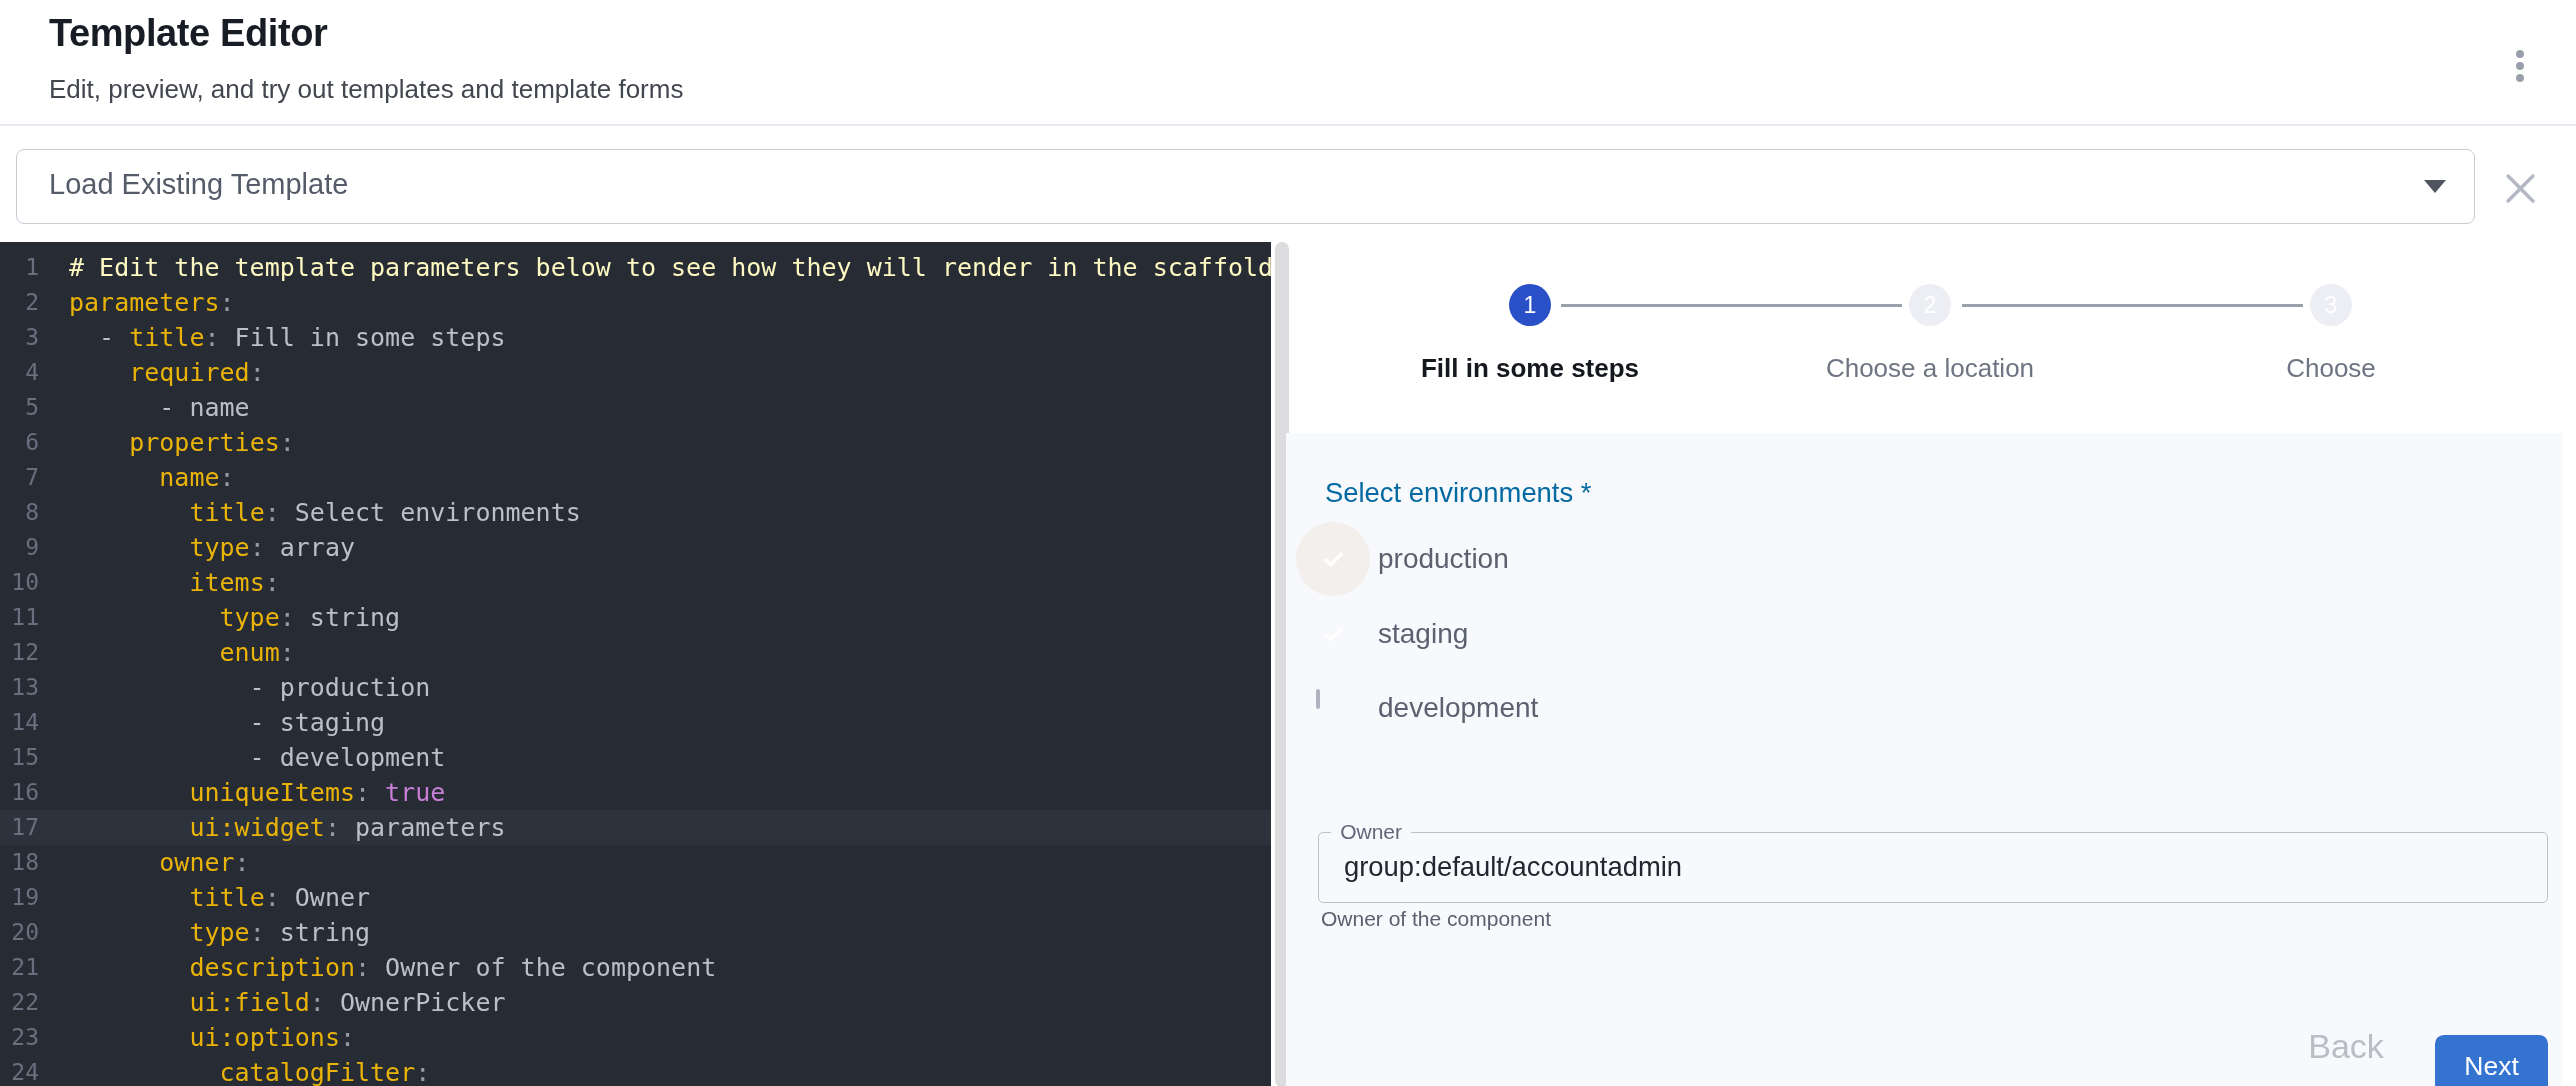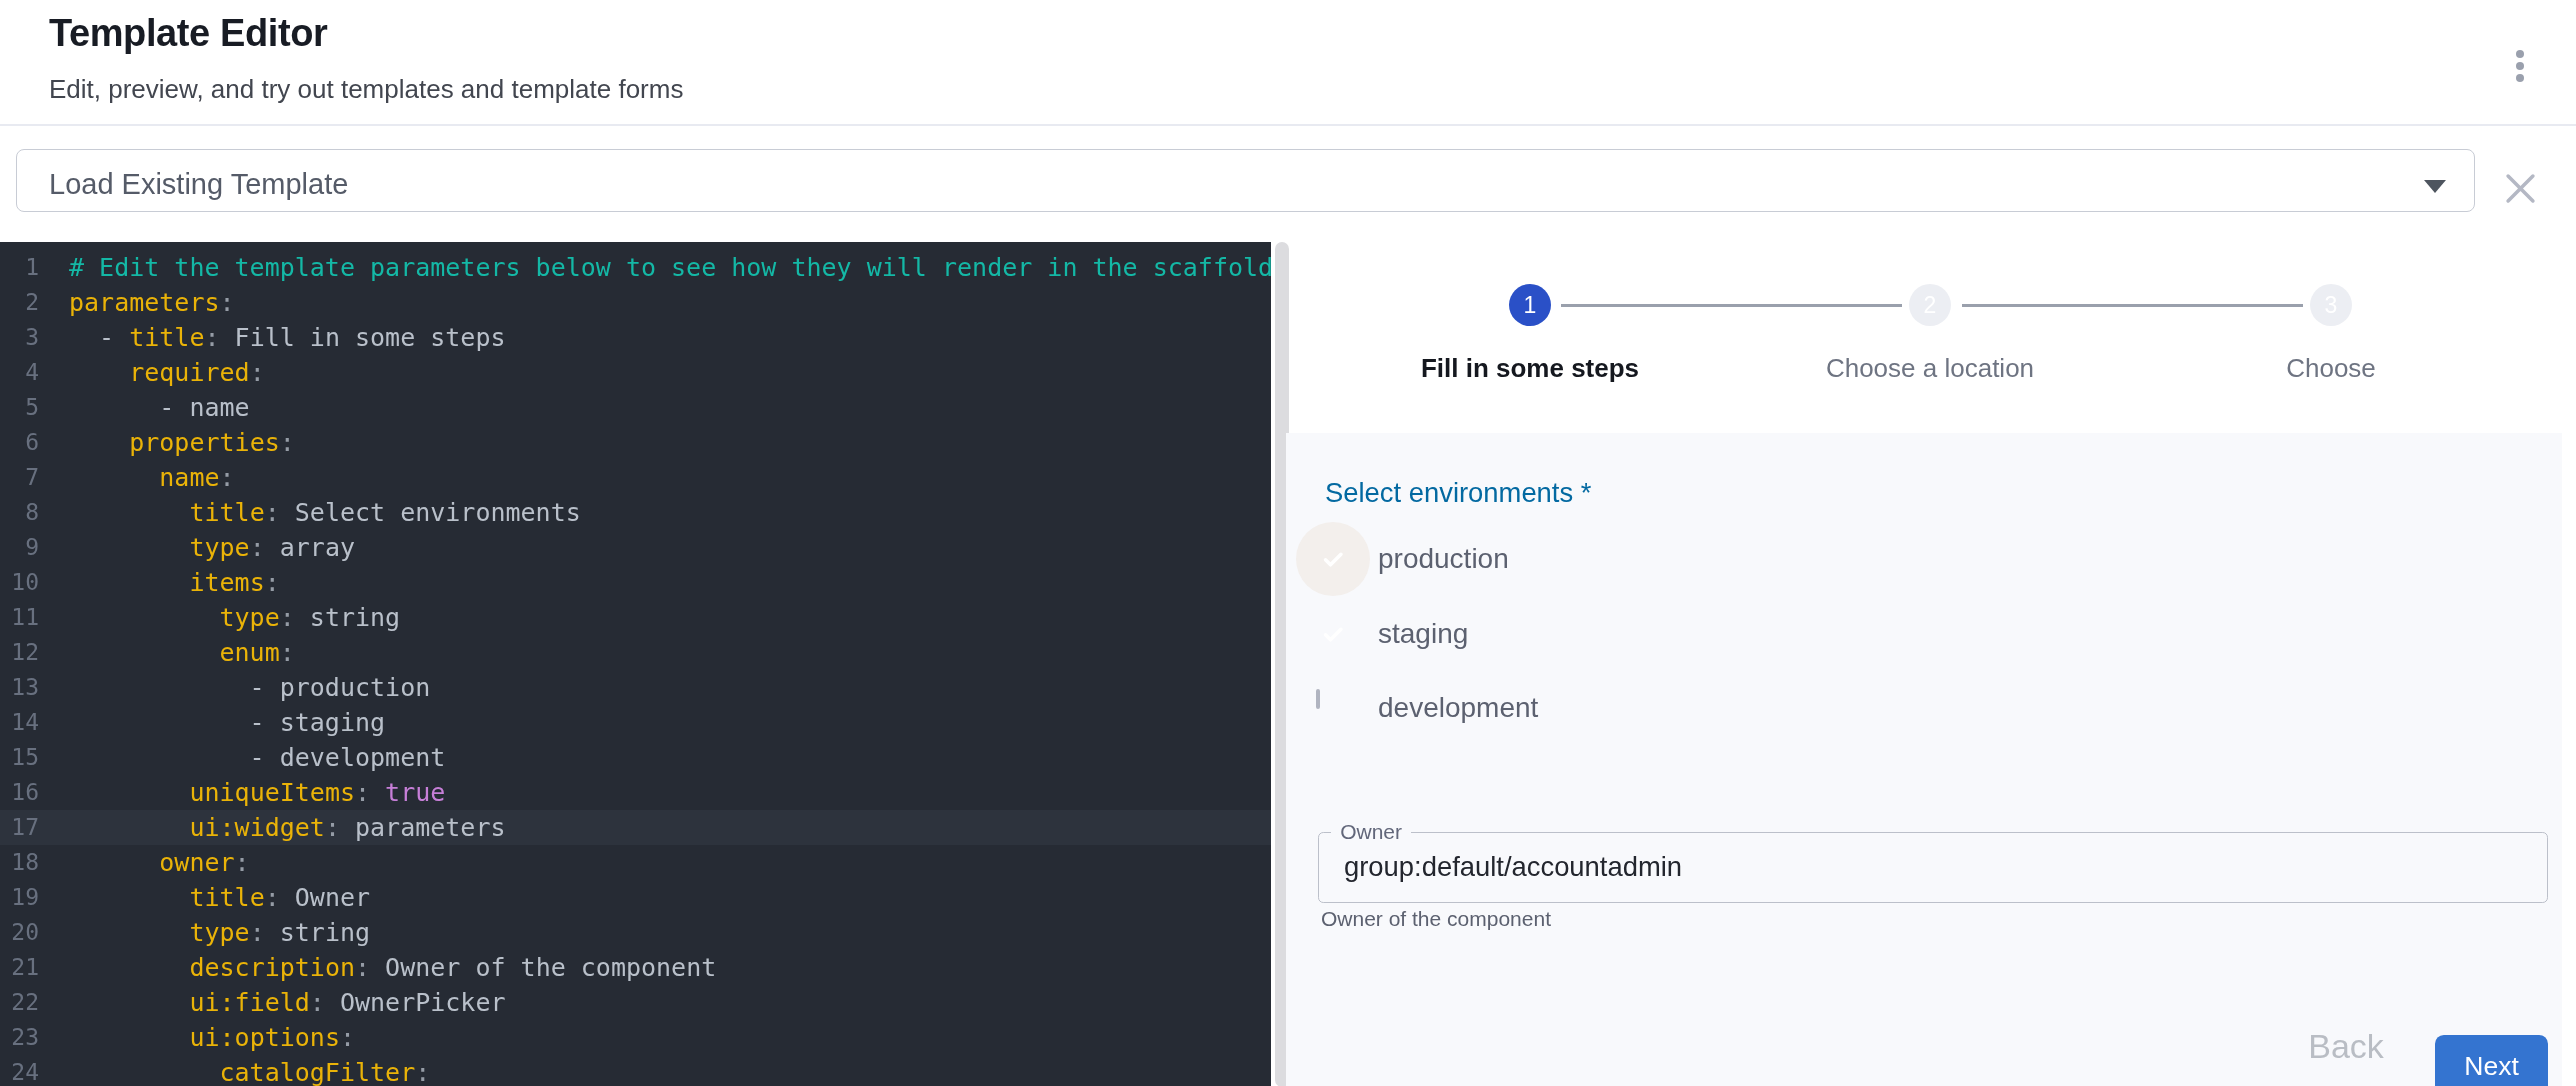--- a/index.html
+++ b/index.html
@@ -9,41 +9,41 @@
   
   .page-title{position:absolute;left:49px;top:12.4px;margin:0;font-size:38px;font-weight:700;
               color:#181c24;letter-spacing:-0.4px;}
   .page-subtitle{position:absolute;left:49px;top:74px;margin:0;font-size:26px;color:#42464f;}
   .header-rule{position:absolute;left:0;top:124px;width:2576px;height:1.8px;background:#e8eaf1;}
   .kebab{position:absolute;left:2503px;top:41px;width:34px;height:50px;border:0;background:transparent;
          display:flex;flex-direction:column;align-items:center;justify-content:center;gap:4.4px;cursor:pointer;}
   .kebab .dot{width:8px;height:8px;border-radius:50%;background:#9aa0ad;}
 
   
-  .select-box{position:absolute;left:16px;top:149px;width:2459px;height:63px;box-sizing:border-box;
+  .select-box{position:absolute;left:16px;top:149px;width:2459px;height:75px;box-sizing:border-box;
               border:1.8px solid #c8ccd5;border-radius:8px;background:#fff;cursor:pointer;}
   .select-value{position:absolute;left:32px;top:0;height:69px;line-height:69px;font-size:29px;color:#555b68;}
   .select-caret{position:absolute;right:28px;top:30px;width:0;height:0;
                 border-left:11.5px solid transparent;border-right:11.5px solid transparent;
                 border-top:13.3px solid #4e555f;}
   .close-x{position:absolute;left:2501px;top:169px;width:39px;height:39px;border:0;background:transparent;
            padding:0;cursor:pointer;}
   .close-x svg{display:block;}
 
   
   .editor{position:absolute;left:0;top:242px;width:1271px;height:845px;background:#262b34;
           overflow:hidden;font-family:"DejaVu Sans Mono",monospace;font-size:25px;padding-top:8px;
           box-sizing:border-box;cursor:text;}
   .code-line{height:35px;line-height:35px;display:flex;white-space:pre;}
   .code-line.active{background:#2d333d;}
   .ln{flex:none;width:39px;text-align:right;color:#68707f;font-size:23px;}
   .code{padding-left:30px;}
   .tok-k{color:#eab308;}
   .tok-v{color:#b9c0ca;}
-  .tok-c{color:#14b8a6;}
+  .tok-c{color:#fef9c3;}
   .tok-b{color:#c77fd8;}
   .tok-p{color:#959ca6;}
 
   .resize-handle{position:absolute;left:1275px;top:242px;width:14px;height:845px;background:#dcdcdf;
                  border-radius:7px;cursor:col-resize;}
 
   
   .step{position:absolute;top:284px;width:354px;text-align:center;}
   .step.s1{left:1353px;} .step.s2{left:1753px;} .step.s3{left:2154px;}
   .step-circle{width:42px;height:42px;border-radius:50%;margin:0 auto;line-height:42px;

